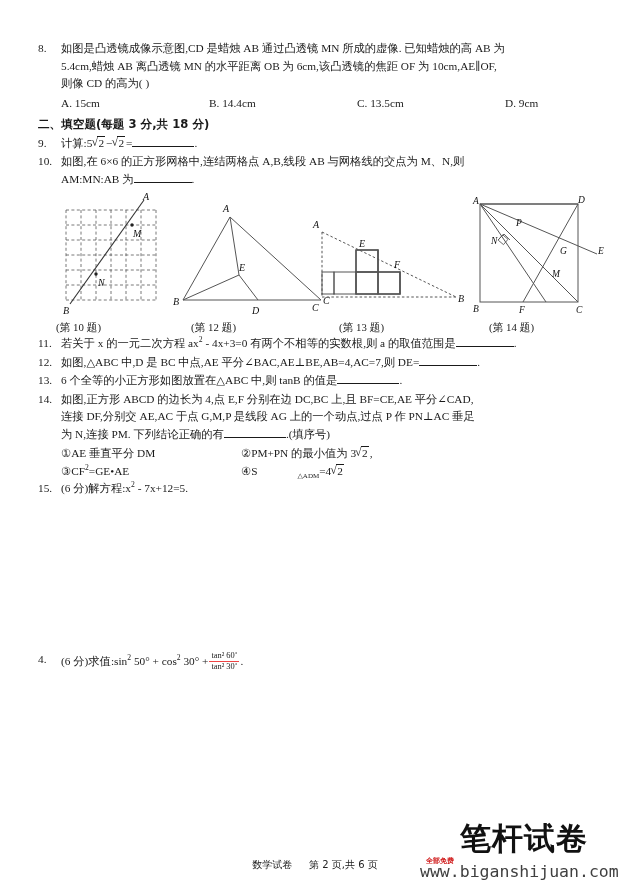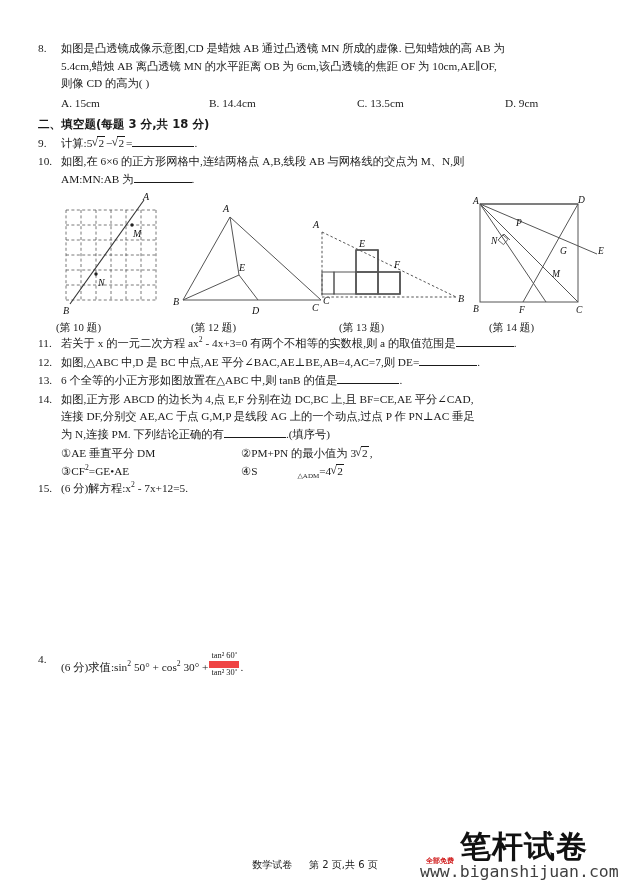--- a/index.html
+++ b/index.html
@@ -94,21 +94,21 @@
 
   
   .frac {
     display: inline-block;
     vertical-align: -0.45em;
     text-align: center;
     font-size: 8.4px;
     line-height: 10px;
     margin: 0 1px;
   }
-  .frac .nu { display: block; border-bottom: 7px solid #ef4444; padding: 0 2px; }
+  .frac .nu { display: block; border-bottom: 1px solid #ef4444; padding: 0 2px; }
   .frac .de { display: block; padding: 0 2px; }
 
   
   .figrow {
     position: relative;
     height: 128px;
     margin-top: 4px;
   }
   .figrow svg { position: absolute; top: 0; }
   .caps {
@@ -148,21 +148,21 @@
   .wm {
     position: absolute;
     left: 420px;
     top: 818px;
     width: 210px;
     height: 70px;
   }
   .wm .cn {
     position: absolute;
     left: 40px;
-    top: 8px;
+    top: 0px;
     font-size: 31px;
     font-weight: bold;
     letter-spacing: 1px;
     font-family: "DejaVu Sans", "Liberation Sans", sans-serif;
     color: #111;
     white-space: nowrap;
   }
   .wm .free {
     position: absolute;
     left: 6px;

